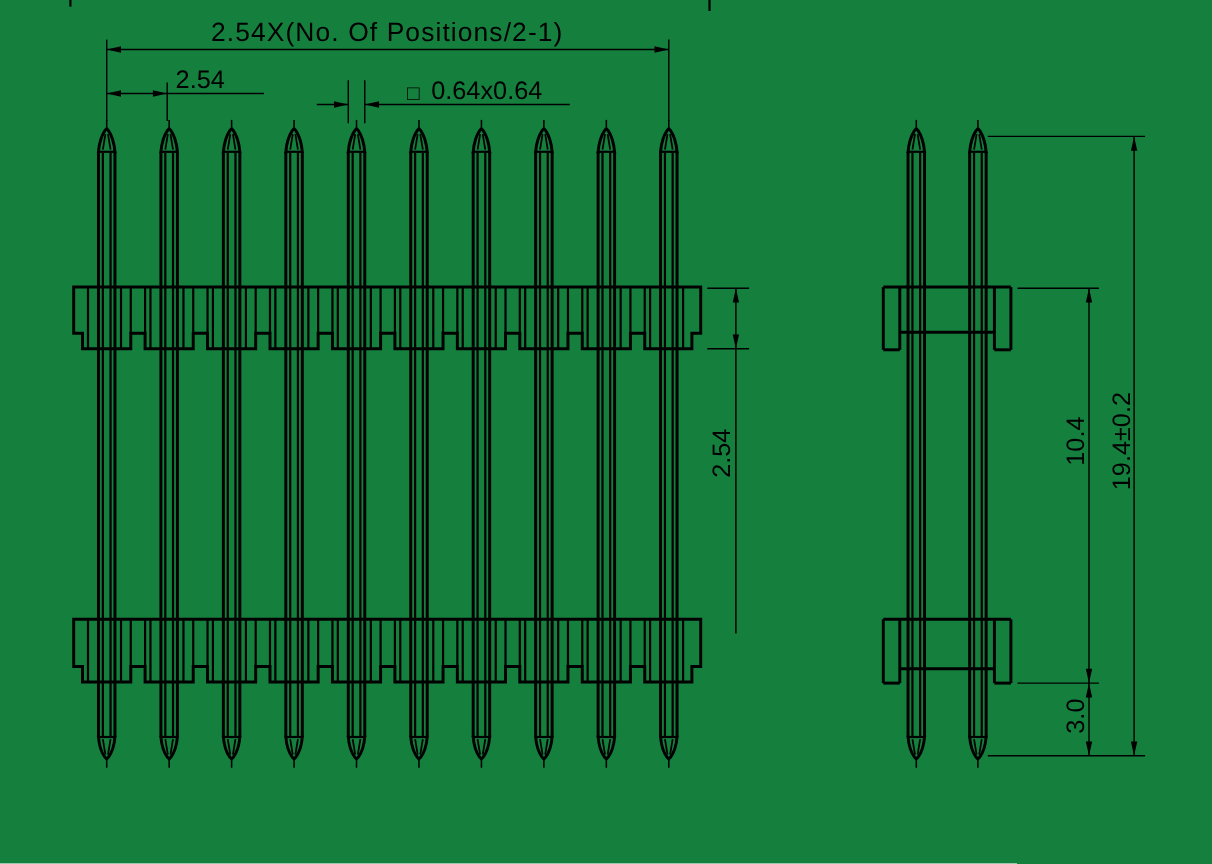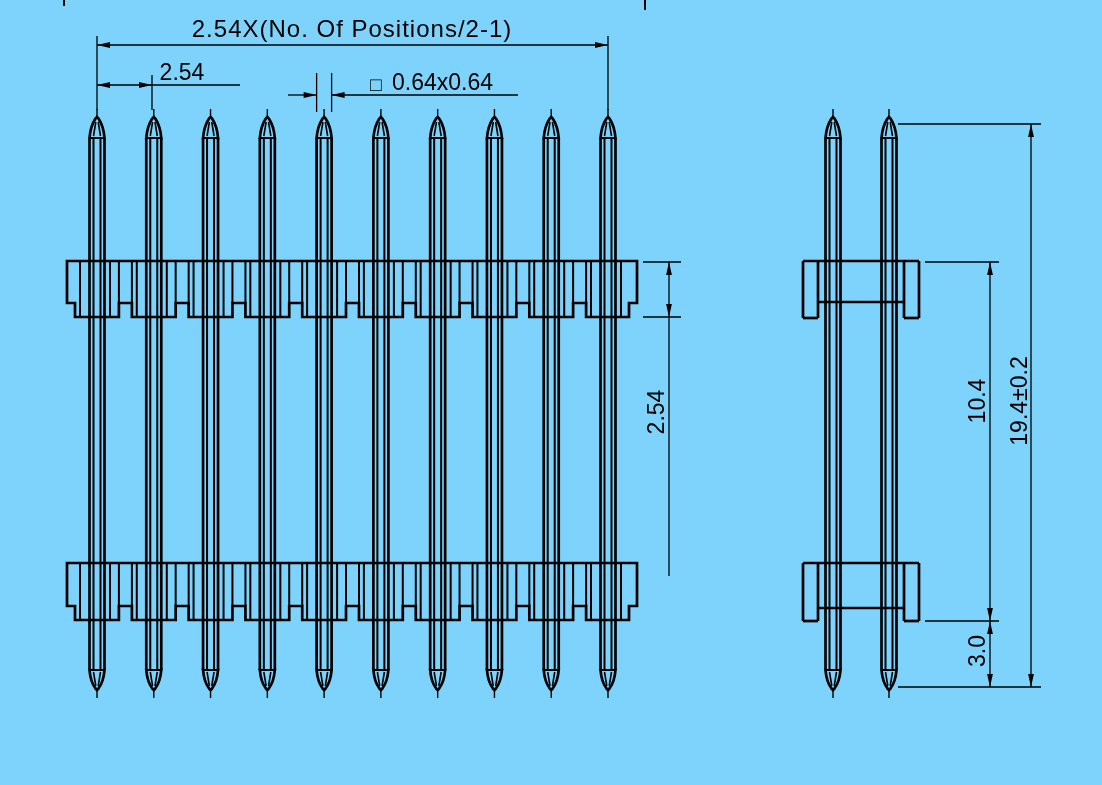--- a/index.html
+++ b/index.html
@@ -1,16 +1,16 @@
 <!DOCTYPE html>
 <html><head>
 <meta charset="utf-8">
 <style>
   html,body{margin:0;padding:0;background:#ffffff;}
-  .stage{position:relative;width:1102px;height:785px;background:#7dd3fc;overflow:hidden;}
+  .stage{position:relative;width:1102px;height:785px;background:#15803d;overflow:hidden;}
   svg{display:block;}
   text{font-family:"Liberation Sans","DejaVu Sans",sans-serif;fill:#000;}
   .dim-label{font-size:23px;}
   .dim-label-big{font-size:24px;letter-spacing:1px;}
   .sq{font-size:19px;}
 </style>
 </head>
 <body>
 
 <div class="stage">

